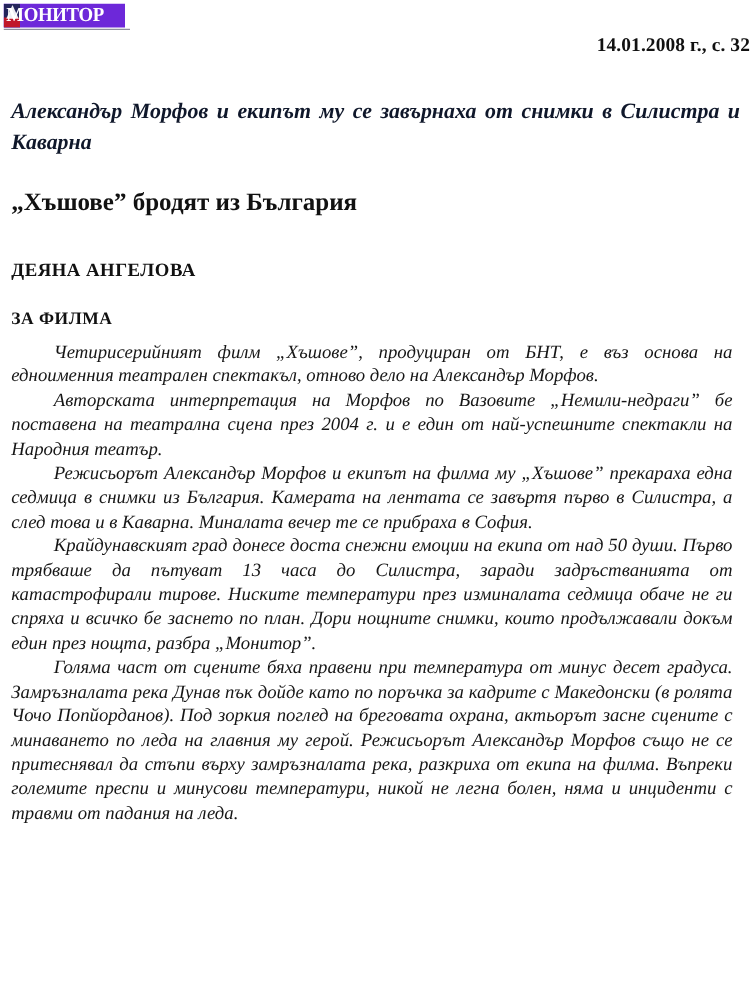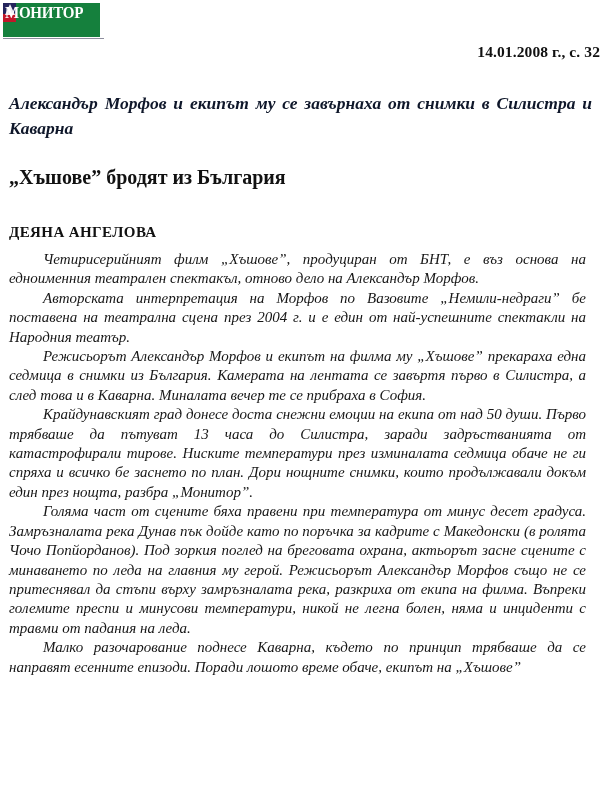--- a/index.html
+++ b/index.html
@@ -26,22 +26,22 @@
 
   
   .masthead {
     position: relative;
     margin: 3px 0 0 3px;
     width: 108px;
   }
   .logo-box {
     position: relative;
     width: 97px;
-    height: 34px;
-    background: #15803d;
+    height: 19px;
+    background: #6d28d9;
     overflow: hidden;
     display: block;
   }
   .logo-accent {
     position: absolute;
     left: 0;
     top: 0;
     width: 13px;
     height: 19px;
     background: #24245c;
@@ -173,23 +173,23 @@
   </div>
 
   <div class="dateline">14.01.2008 г., с. 32</div>
 
   <h1 class="headline">Александър Морфов и екипът му се завърнаха от снимки в Силистра и Каварна</h1>
 
   <h2 class="subtitle">„Хъшове” бродят из България</h2>
 
   <div class="byline">ДЕЯНА АНГЕЛОВА</div>
 
+  <div class="section-head">ЗА ФИЛМА</div>
 
   <div class="body-copy">
     <p>Четирисерийният филм „Хъшове”, продуциран от БНТ, е въз основа на едноименния театрален спектакъл, отново дело на Александър Морфов.</p>
     <p>Авторската интерпретация на Морфов по Вазовите „Немили-недраги” бе поставена на театрална сцена през 2004 г. и е един от най-успешните спектакли на Народния театър.</p>
     <p>Режисьорът Александър Морфов и екипът на филма му „Хъшове” прекараха една седмица в снимки из България. Камерата на лентата се завъртя първо в Силистра, а след това и в Каварна. Миналата вечер те се прибраха в София.</p>
     <p>Крайдунавският град донесе доста снежни емоции на екипа от над 50 души. Първо трябваше да пътуват 13 часа до Силистра, заради задръстванията от катастрофирали тирове. Ниските температури през изминалата седмица обаче не ги спряха и всичко бе заснето по план. Дори нощните снимки, които продължавали докъм един през нощта, разбра „Монитор”.</p>
     <p>Голяма част от сцените бяха правени при температура от минус десет градуса. Замръзналата река Дунав пък дойде като по поръчка за кадрите с Македонски (в ролята Чочо Попйорданов). Под зоркия поглед на бреговата охрана, актьорът засне сцените с минаването по леда на главния му герой. Режисьорът Александър Морфов също не се притеснявал да стъпи върху замръзналата река, разкриха от екипа на филма. Въпреки големите преспи и минусови температури, никой не легна болен, няма и инциденти с травми от падания на леда.</p>
-    <p>Малко разочарование поднесе Каварна, където по принцип трябваше да се направят есенните епизоди. Поради лошото време обаче, екипът на „Хъшове”</p>
   </div>
 
 </div>
 
 </body></html>

